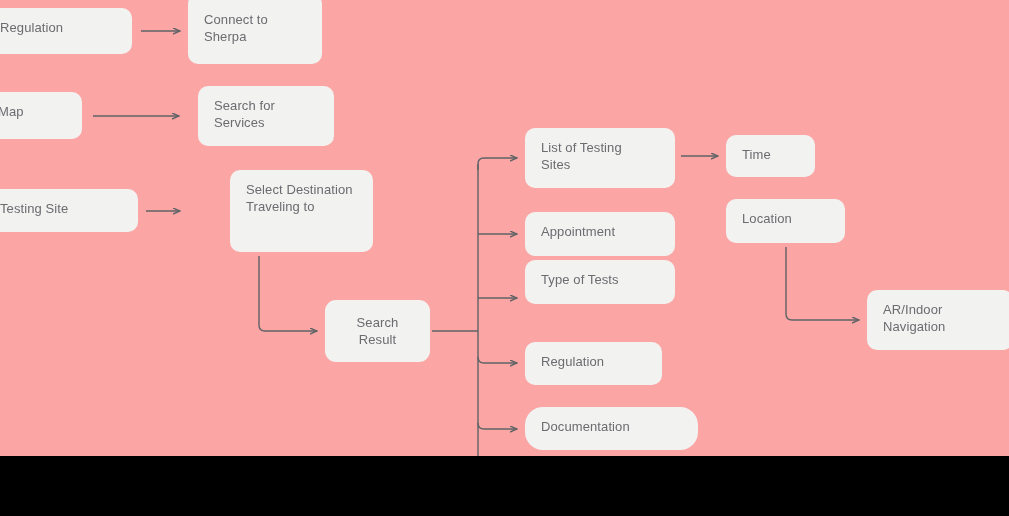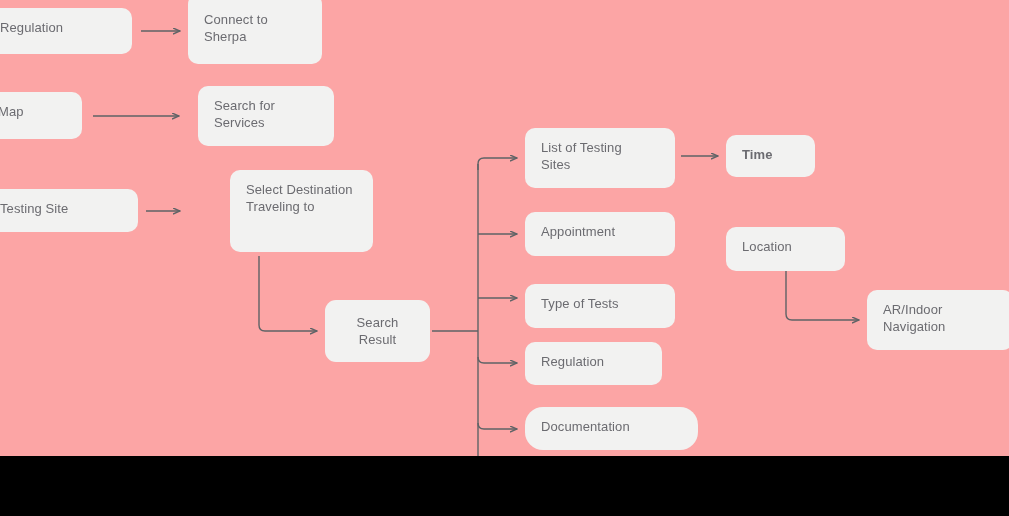--- a/index.html
+++ b/index.html
@@ -128,42 +128,42 @@
 
   <div class="node" style="left:525px;top:212px;width:150px;height:44px;">
     <span class="label">Appointment</span>
   </div>
 
   <div class="node" style="left:525px;top:128px;width:150px;height:60px;">
     <span class="label">List of Testing
 Sites</span>
   </div>
 
-  <div class="node" style="left:525px;top:284px;width:150px;height:44px;">
+  <div class="node" style="left:525px;top:260px;width:150px;height:44px;">
     <span class="label">Type of Tests</span>
   </div>
 
   <div class="node" style="left:525px;top:342px;width:137px;height:43px;">
     <span class="label">Regulation</span>
   </div>
 
   <div class="node" style="left:525px;top:407px;width:173px;height:43px;border-radius:18px;">
     <span class="label">Documentation</span>
   </div>
 
   <div class="node" style="left:525px;top:471px;width:97px;height:52px;">
     <span class="label">Select</span>
   </div>
 
 
-  <div class="node" style="left:726px;top:135px;width:89px;height:42px;font-weight:bold;">
+  <div class="node" style="left:726px;top:135px;width:89px;height:42px;">
     <span class="label">Time</span>
   </div>
 
-  <div class="node" style="left:726px;top:199px;width:119px;height:44px;margin-top:28px;">
+  <div class="node" style="left:726px;top:199px;width:119px;height:44px;">
     <span class="label">Location</span>
   </div>
 
   <div class="node" style="left:867px;top:290px;width:146px;height:60px;">
     <span class="label">AR/Indoor
 Navigation</span>
   </div>
 
 </div>
 

